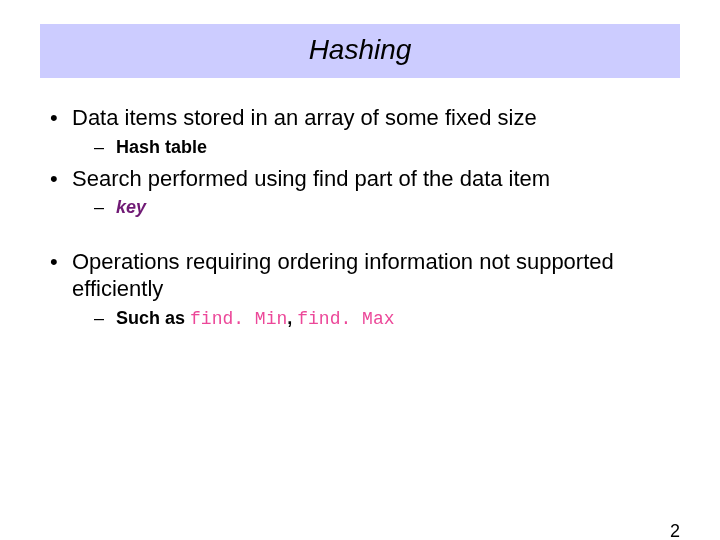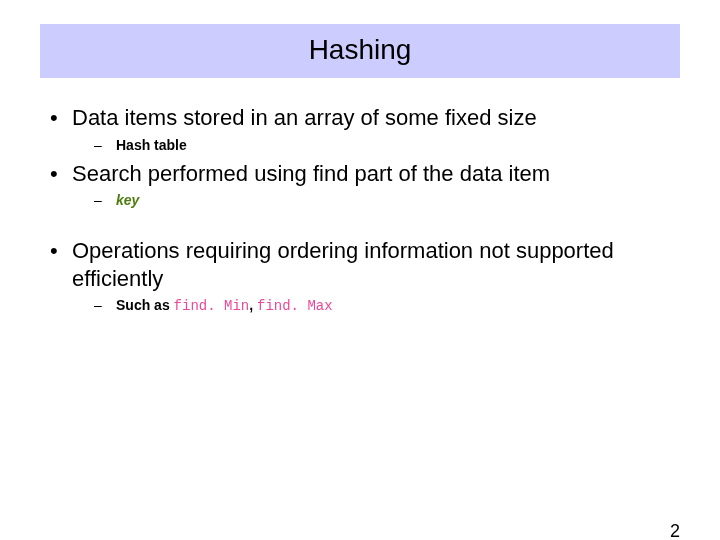--- a/index.html
+++ b/index.html
@@ -9,20 +9,21 @@
     height: 540px;
     position: relative;
     padding: 0;
   }
   .title-bar {
     background: #ccccff;
     width: 640px;
     margin: 24px auto 0 auto;
     padding: 10px 0 12px 0;
     text-align: center;
+    font-style: italic;
   }
   .title-bar h1 {
     font-size: 28px;
     font-weight: normal;
     color: #000;
   }
   .content {
     padding: 26px 50px 0 44px;
   }
   ul.level1 {
@@ -43,35 +44,35 @@
     top: 0;
     font-size: 22px;
     color: #000;
   }
   ul.level2 {
     list-style: none;
     margin-top: 4px;
     margin-bottom: 6px;
   }
   ul.level2 > li {
-    font-size: 14px;
+    font-size: 18px;
     line-height: 1.3;
     position: relative;
     padding-left: 44px;
     font-weight: bold;
     margin-bottom: 4px;
   }
   ul.level2 > li::before {
     content: "–";
     position: absolute;
     left: 22px;
     top: 0;
     font-weight: normal;
   }
-  .red { color: #4d7c0f; font-style: italic; margin-top: 36px; }
+  .red { color: #701a75; font-style: italic; margin-top: 36px; }
   .mono { font-family: "Courier New", Courier, monospace; color: #ec4899; font-weight: normal; }
   .gap { height: 22px; }
   .page-num {
     position: absolute;
     right: 40px;
     bottom: 22px;
     font-size: 18px;
     color: #000;
   }
 </style>

